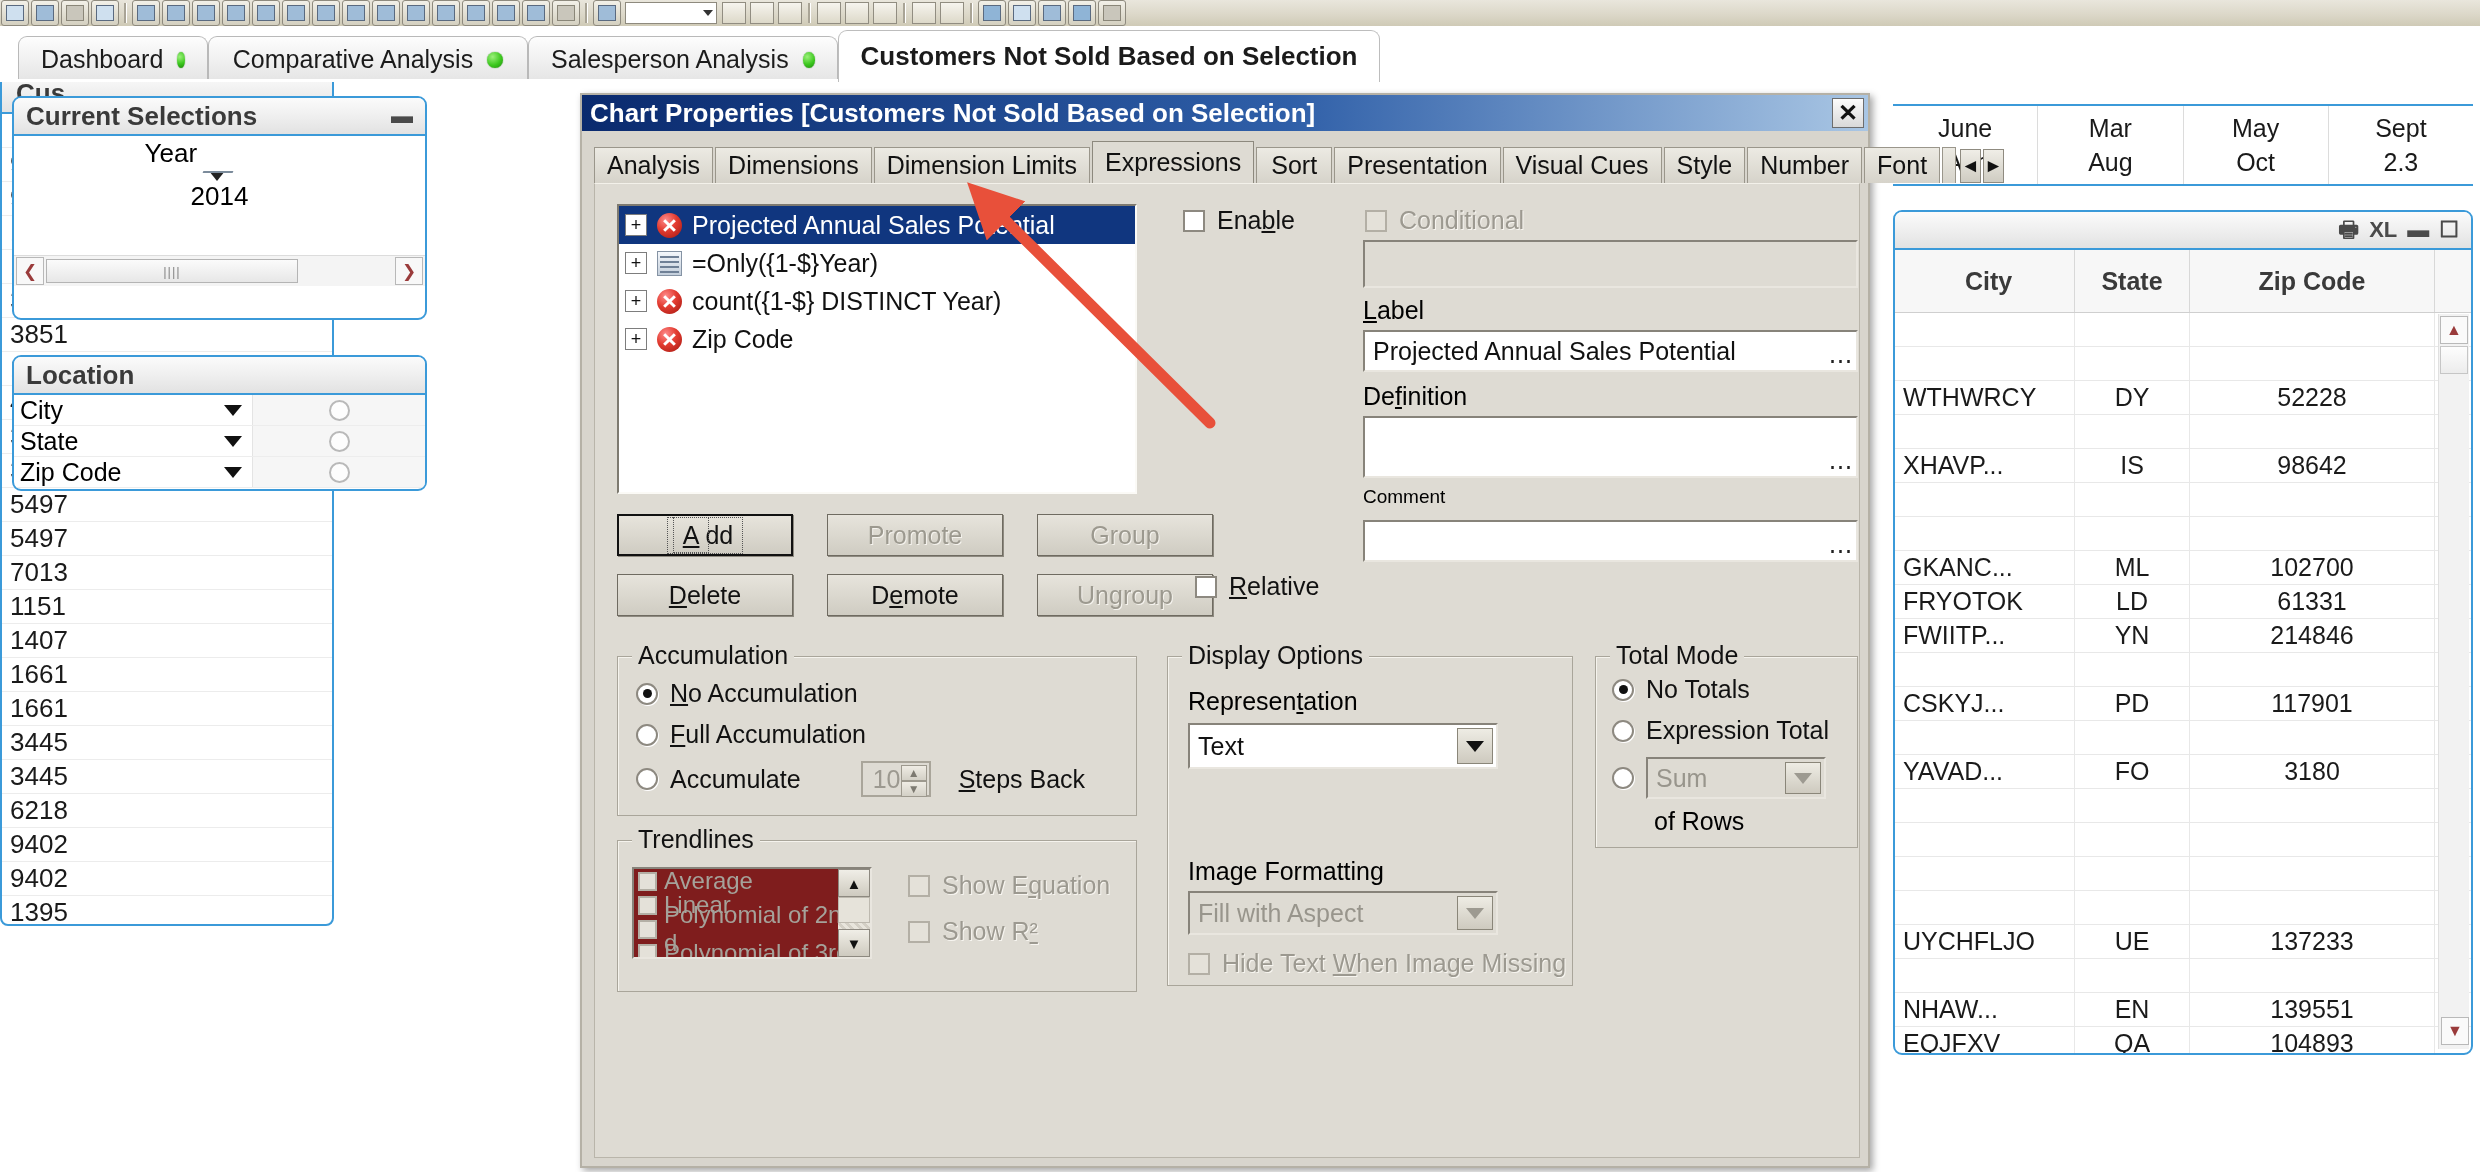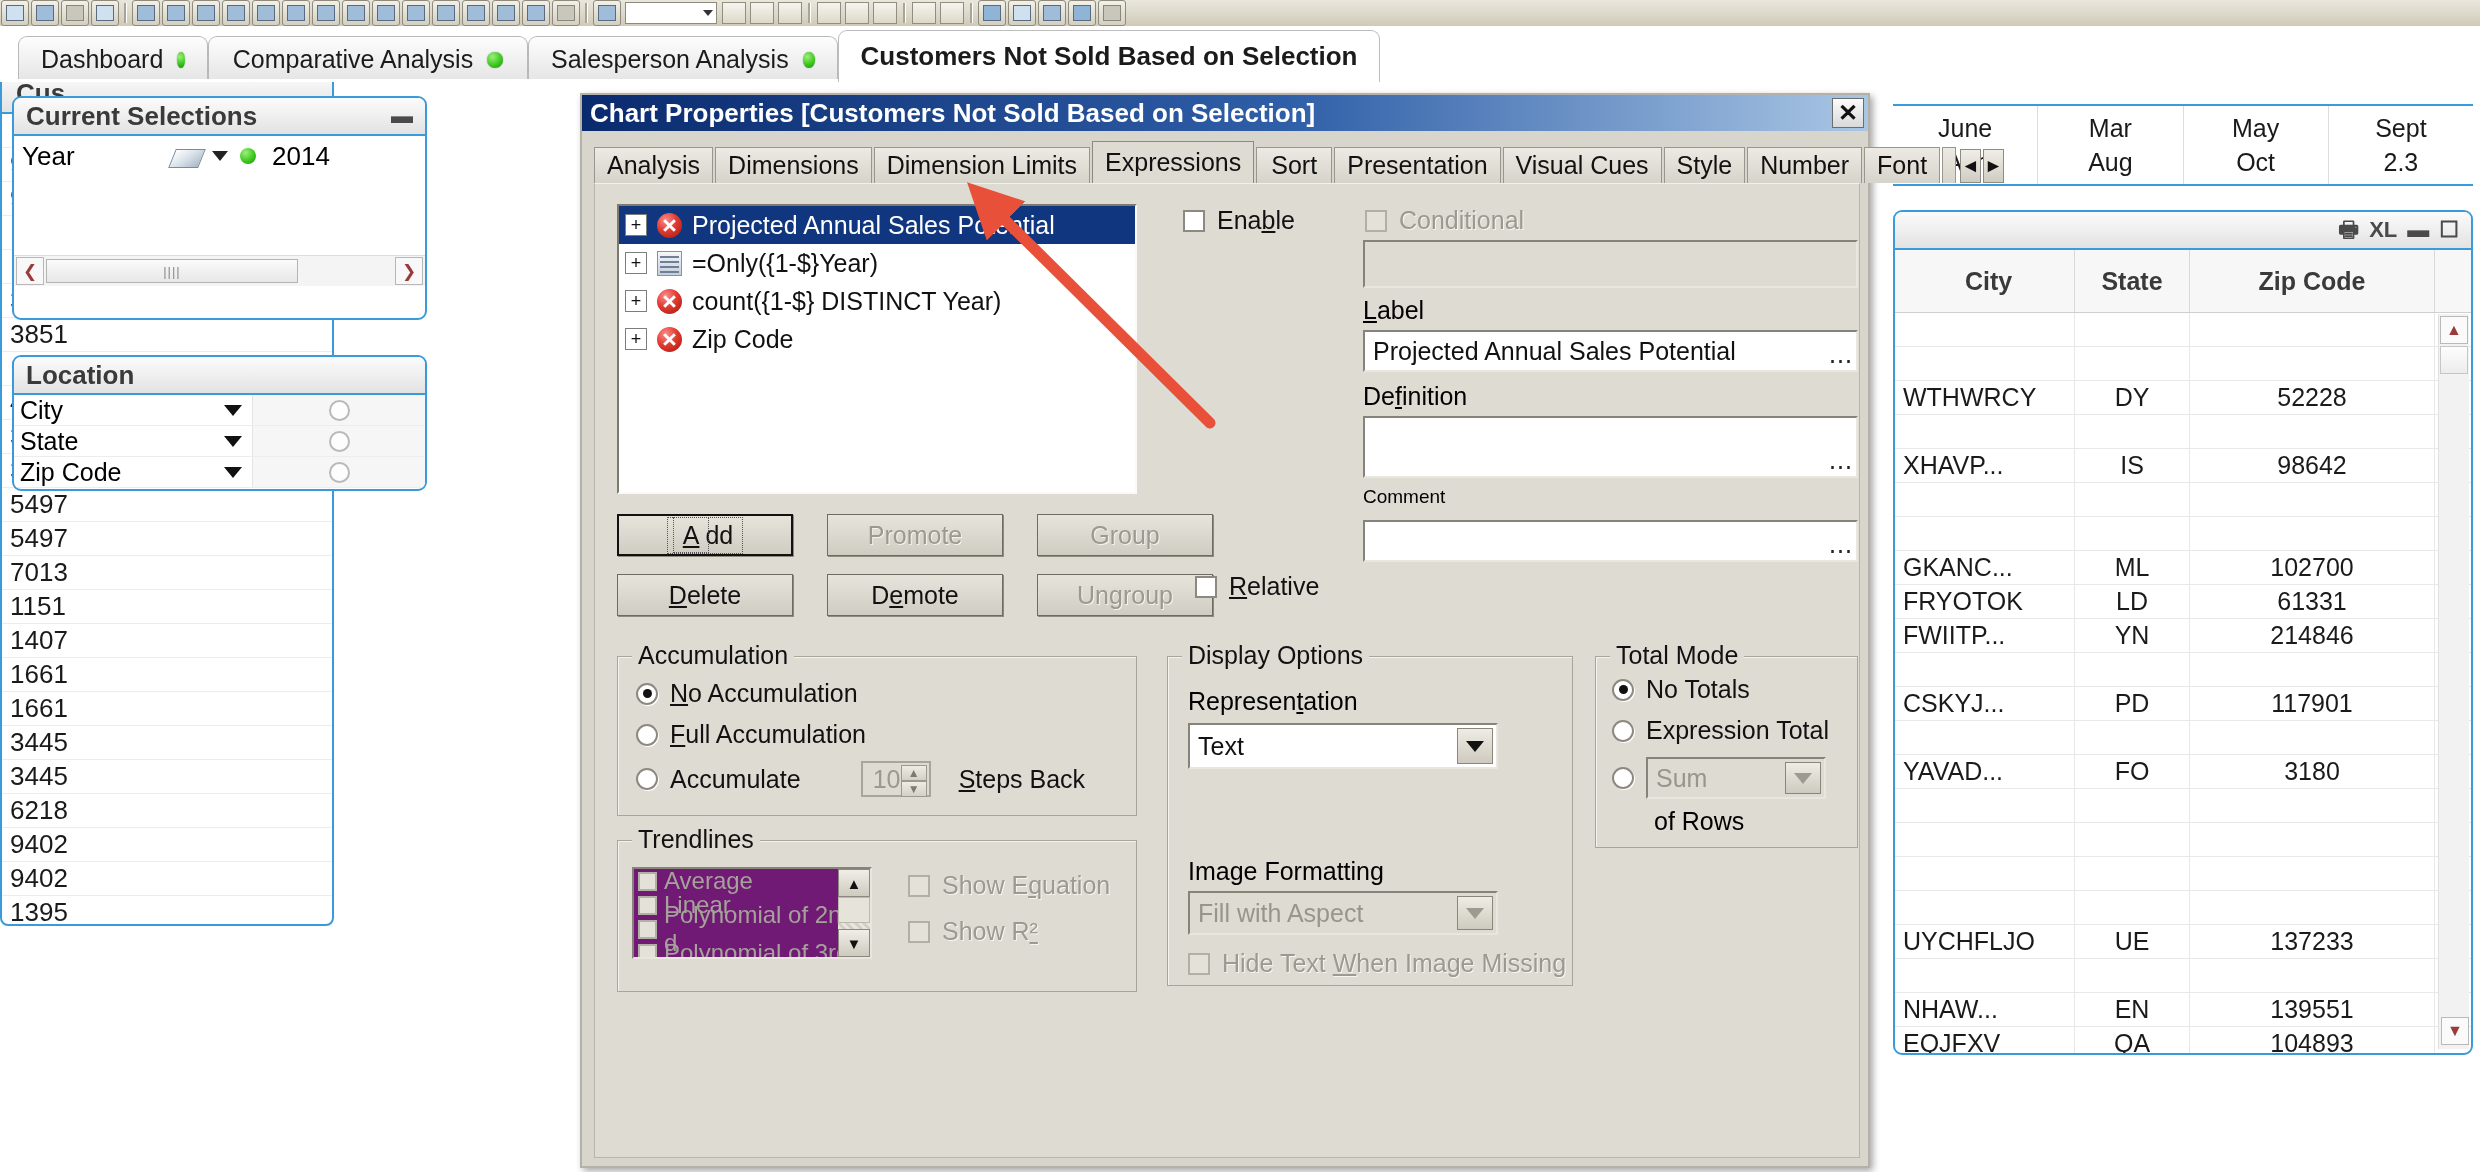--- a/index.html
+++ b/index.html
@@ -94,21 +94,21 @@
     padding:0 12px;box-sizing:border-box;
     font-weight:bold;font-size:26px;color:#3a3a3a;
     letter-spacing:0px;
   }
   .qvcaption .spacer{flex:1;}
   .cap-icon{margin-left:10px;color:#4a4a4a;font-size:22px;line-height:1;}
 
   
   #cursel{left:12px;top:96px;width:415px;height:224px;}
   #cursel .body{position:relative;height:150px;background:#fff;}
-  .cs-row{display:flex;align-items:center;height:36px;padding:2px 8px 0 8px;font-size:26px;}
+  .cs-row{display:flex;align-items:center;height:36px;padding:2px 8px 0 8px;font-size:26px;flex-direction:column;}
   .cs-field{width:150px;}
   .cs-eraser{
     width:28px;height:17px;margin-right:4px;
     background:linear-gradient(135deg,#ffffff 0%,#d4dde6 55%,#a9b8c7 100%);
     border:1px solid #7b8b9b;transform:skewX(-22deg);
     display:inline-block;position:relative;top:2px;
   }
   .cs-caret{border-left:8px solid transparent;border-right:8px solid transparent;border-top:10px solid #222;margin:0 12px 0 6px;}
   .cs-led{
     width:16px;height:16px;border-radius:50%;margin-right:16px;
@@ -372,21 +372,21 @@
   .spin .btns span{
     flex:1;border:1px solid #9d998e;background:linear-gradient(#efece4,#d3d0c6);
     display:flex;align-items:center;justify-content:center;font-size:12px;color:#7d7a71;
     box-sizing:border-box;
   }
 
   
   #tlist{
     position:absolute;left:14px;top:26px;width:240px;height:92px;
     border:2px solid #87837a;border-right-color:#e9e6df;border-bottom-color:#e9e6df;
-    background:#701a75;box-sizing:border-box;overflow:hidden;
+    background:#7f1d1d;box-sizing:border-box;overflow:hidden;
   }
   #tlist .tl{display:flex;align-items:center;gap:7px;height:24px;padding-left:4px;font-size:24px;color:#a5a29a;}
   #tlist .tl .cbox{width:19px;height:19px;border-width:2px;border-color:#b3afa5;}
   #tlsb{
     position:absolute;right:0;top:0;width:32px;height:100%;
     background:#ddd9d0;display:flex;flex-direction:column;
   }
   #tlsb .sbb{
     height:28px;border:1px solid #8d8980;background:linear-gradient(#f0eee7,#cecabf);
     display:flex;align-items:center;justify-content:center;font-size:15px;color:#111;box-sizing:border-box;

